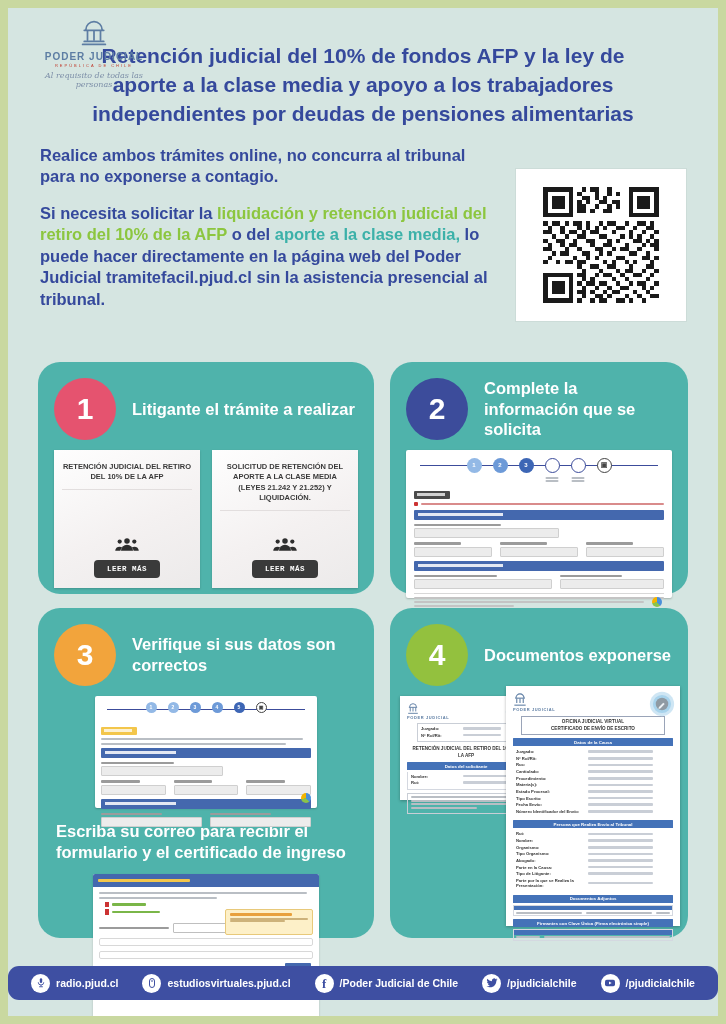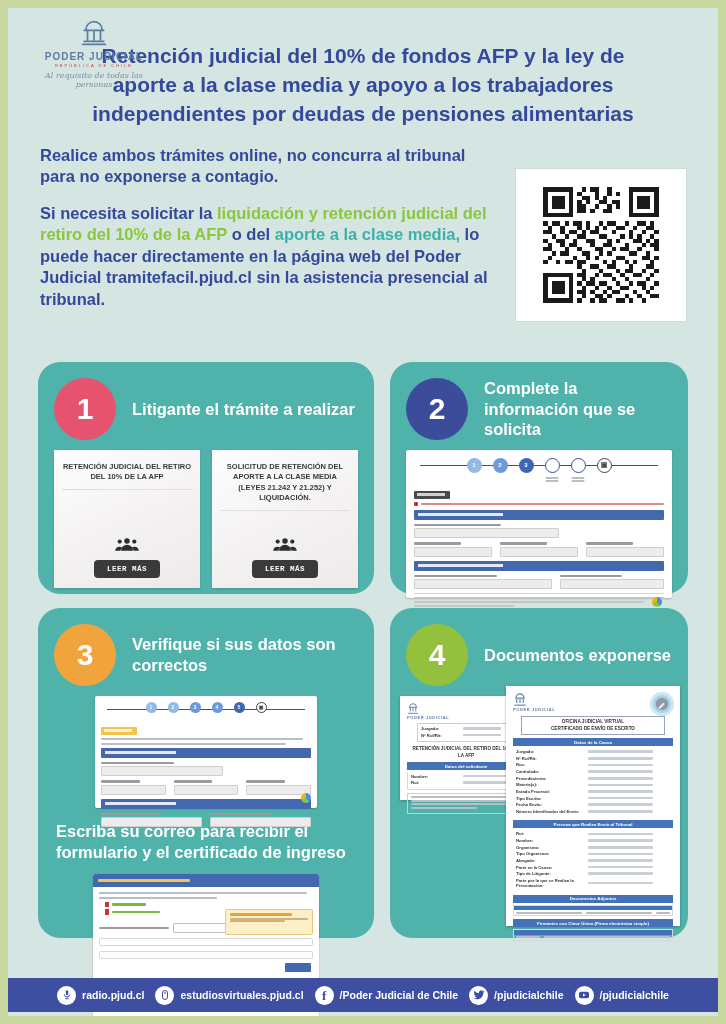--- a/index.html
+++ b/index.html
@@ -126,22 +126,22 @@
   .doc-label{font-size:4.2px;font-weight:bold;color:#333;width:47%;line-height:1.2;}
   .vbar{flex:0 0 42%;height:2.6px;background:#c9ced6;border-radius:1px;}
   .kv{border:1px solid #c9ced6;margin:3px 10px;padding:2px 3px;}
   .doc-par{border:1px solid #c9ced6;margin-top:3px;padding:2.5px 3px;}
   .doc-par i{display:block;height:2px;background:#b9bec4;border-radius:1px;margin-bottom:1.6px;}
   .mini-table{border:1px solid #d4d8e0;}
   .mini-table .th{height:4.5px;background:#4472b8;}
   .mini-table .tr{display:flex;gap:4px;padding:1.5px 2px;}
   .mini-table .tr i{display:block;height:2.2px;background:#b9bec4;border-radius:1px;flex:1;}
   
-  .footer{position:absolute;left:0;right:0;bottom:4px;height:34px;background:#3e4fa2;
-    display:flex;align-items:center;justify-content:center;gap:11px;}
+  .footer{position:absolute;left:0;right:0;bottom:16px;height:34px;background:#3e4fa2;
+    display:flex;align-items:center;justify-content:center;gap:24px;border-radius:11px;}
   .f-item{display:flex;align-items:center;gap:6px;cursor:pointer;}
   .f-ic{width:19px;height:19px;border-radius:50%;background:#fff;display:flex;align-items:center;justify-content:center;}
   .f-ic svg{width:12px;height:12px;}
   .f-ic .fb{font-family:"Liberation Serif",serif;font-weight:bold;color:#3e4fa2;font-size:13px;line-height:1;}
   .f-label{color:#fff;font-size:10.5px;font-weight:bold;}
 </style>
 </head>
 <body>
 
 <div class="poster">

